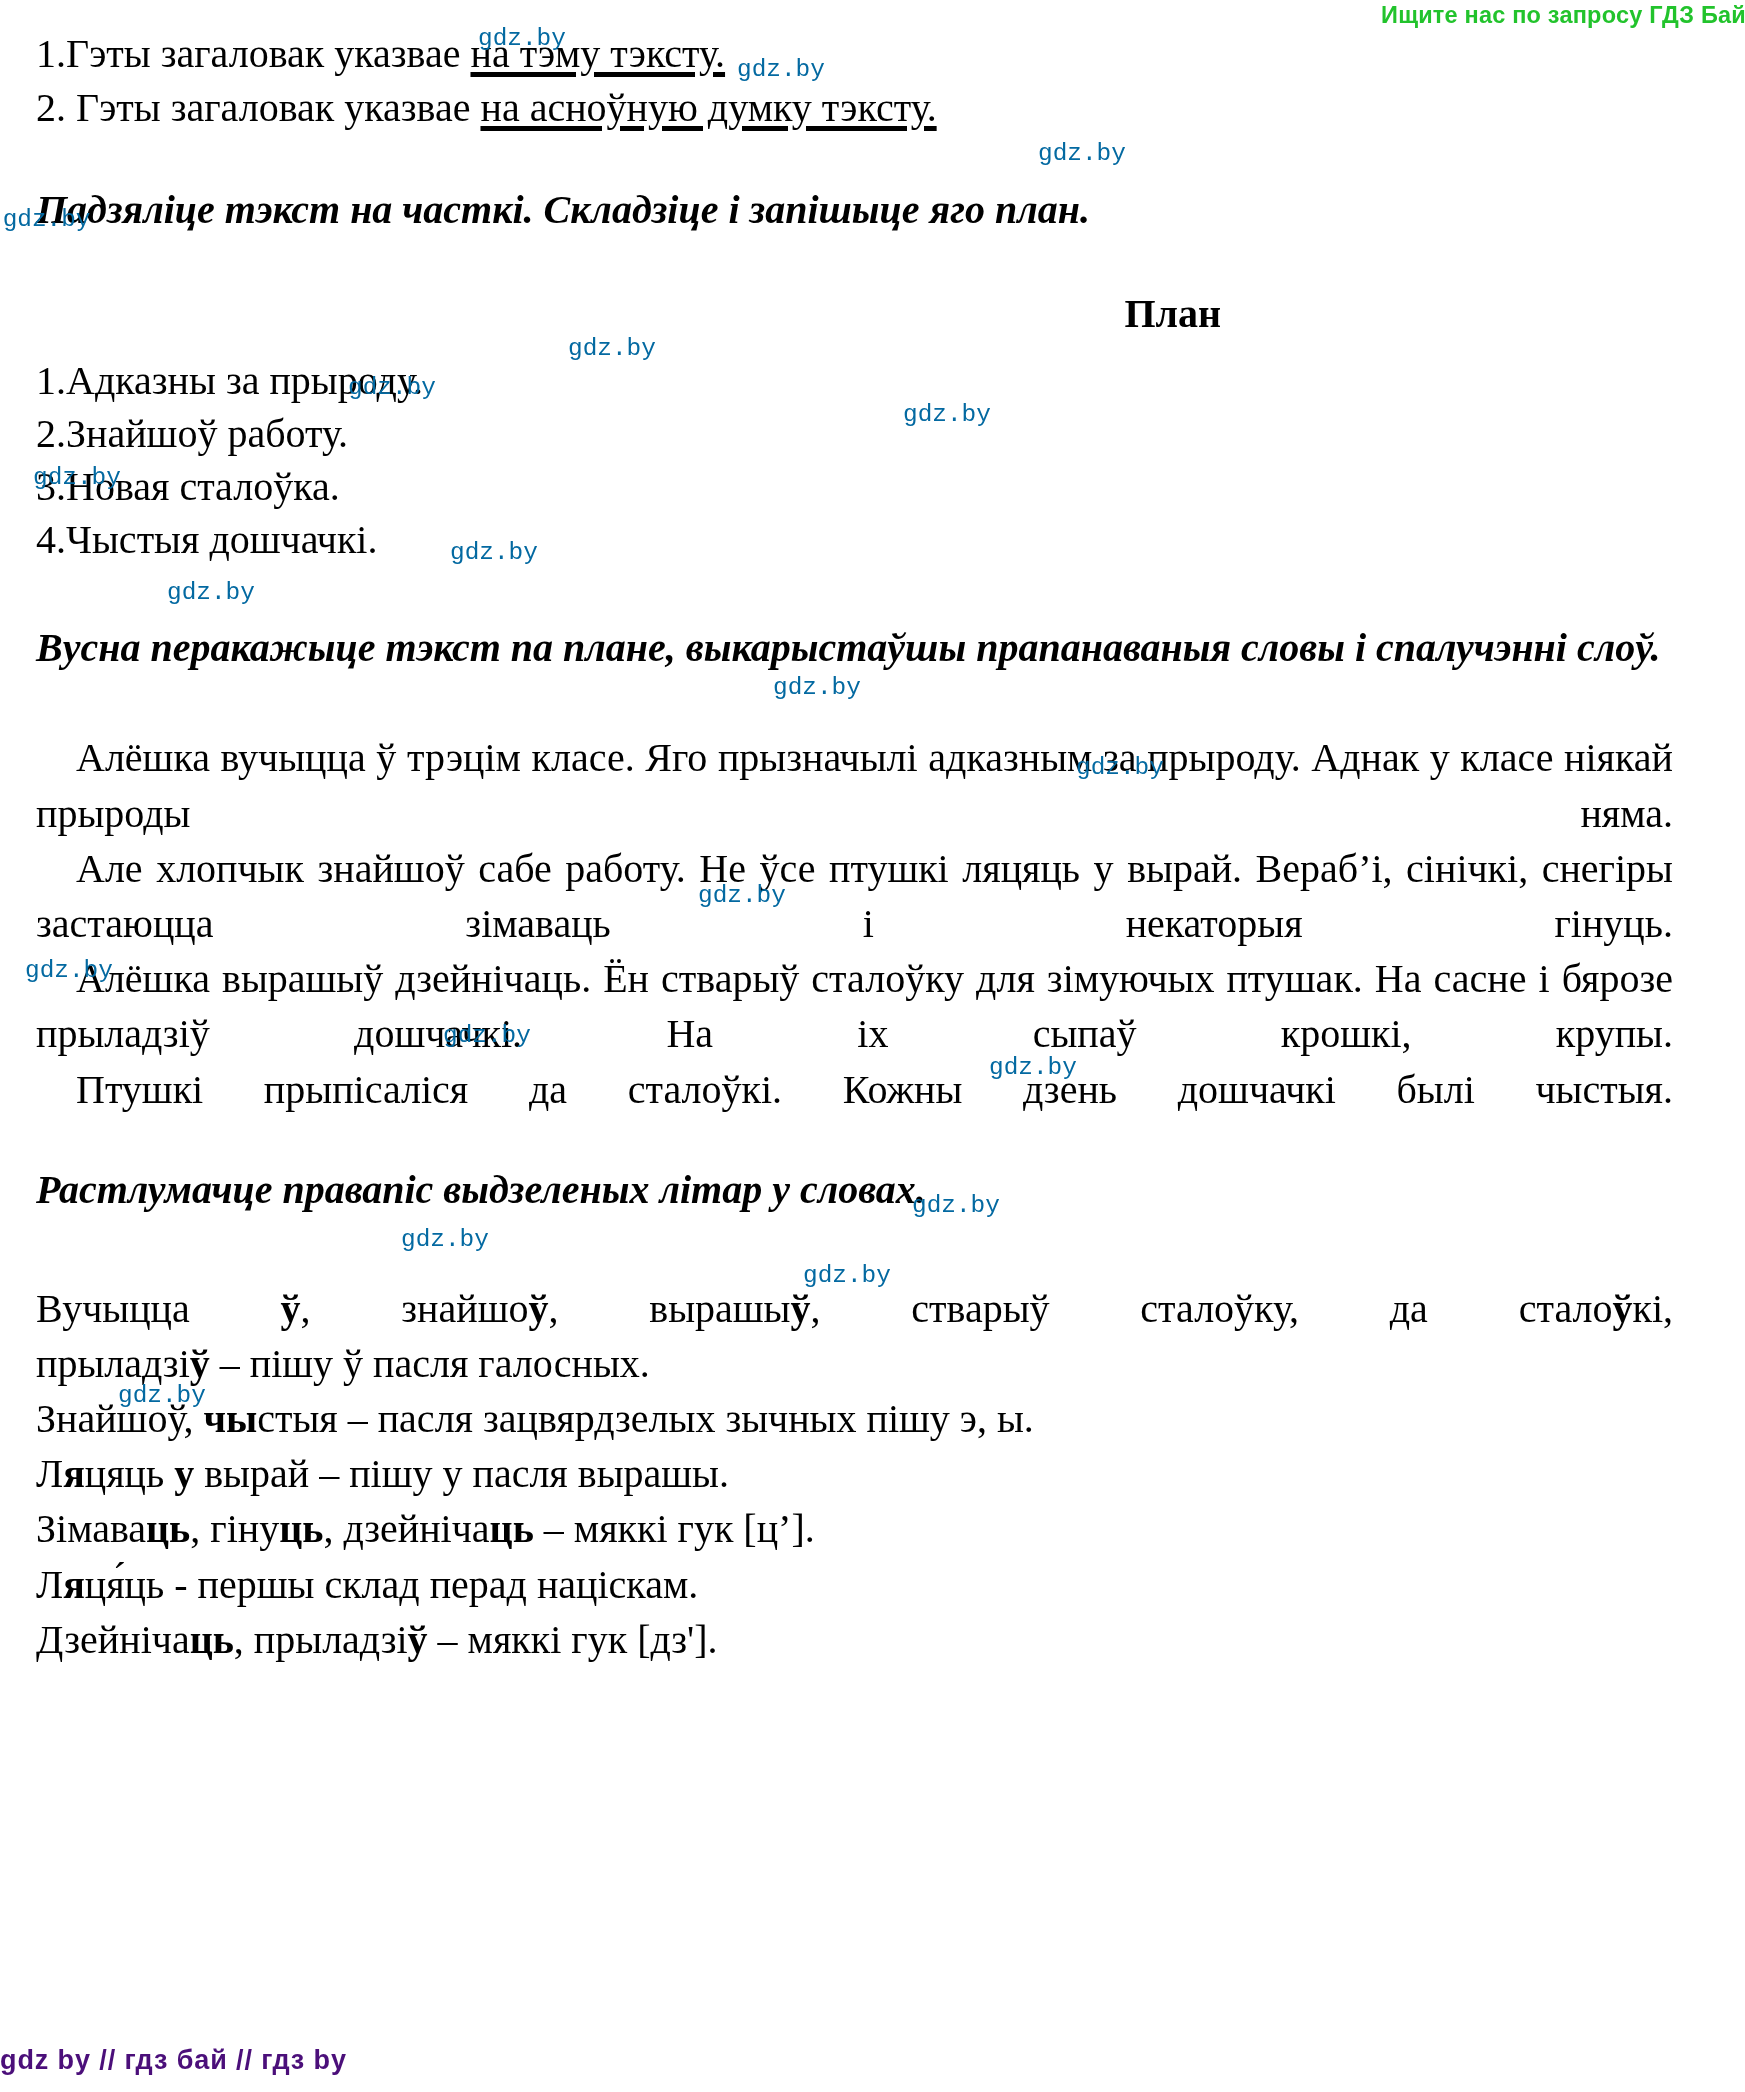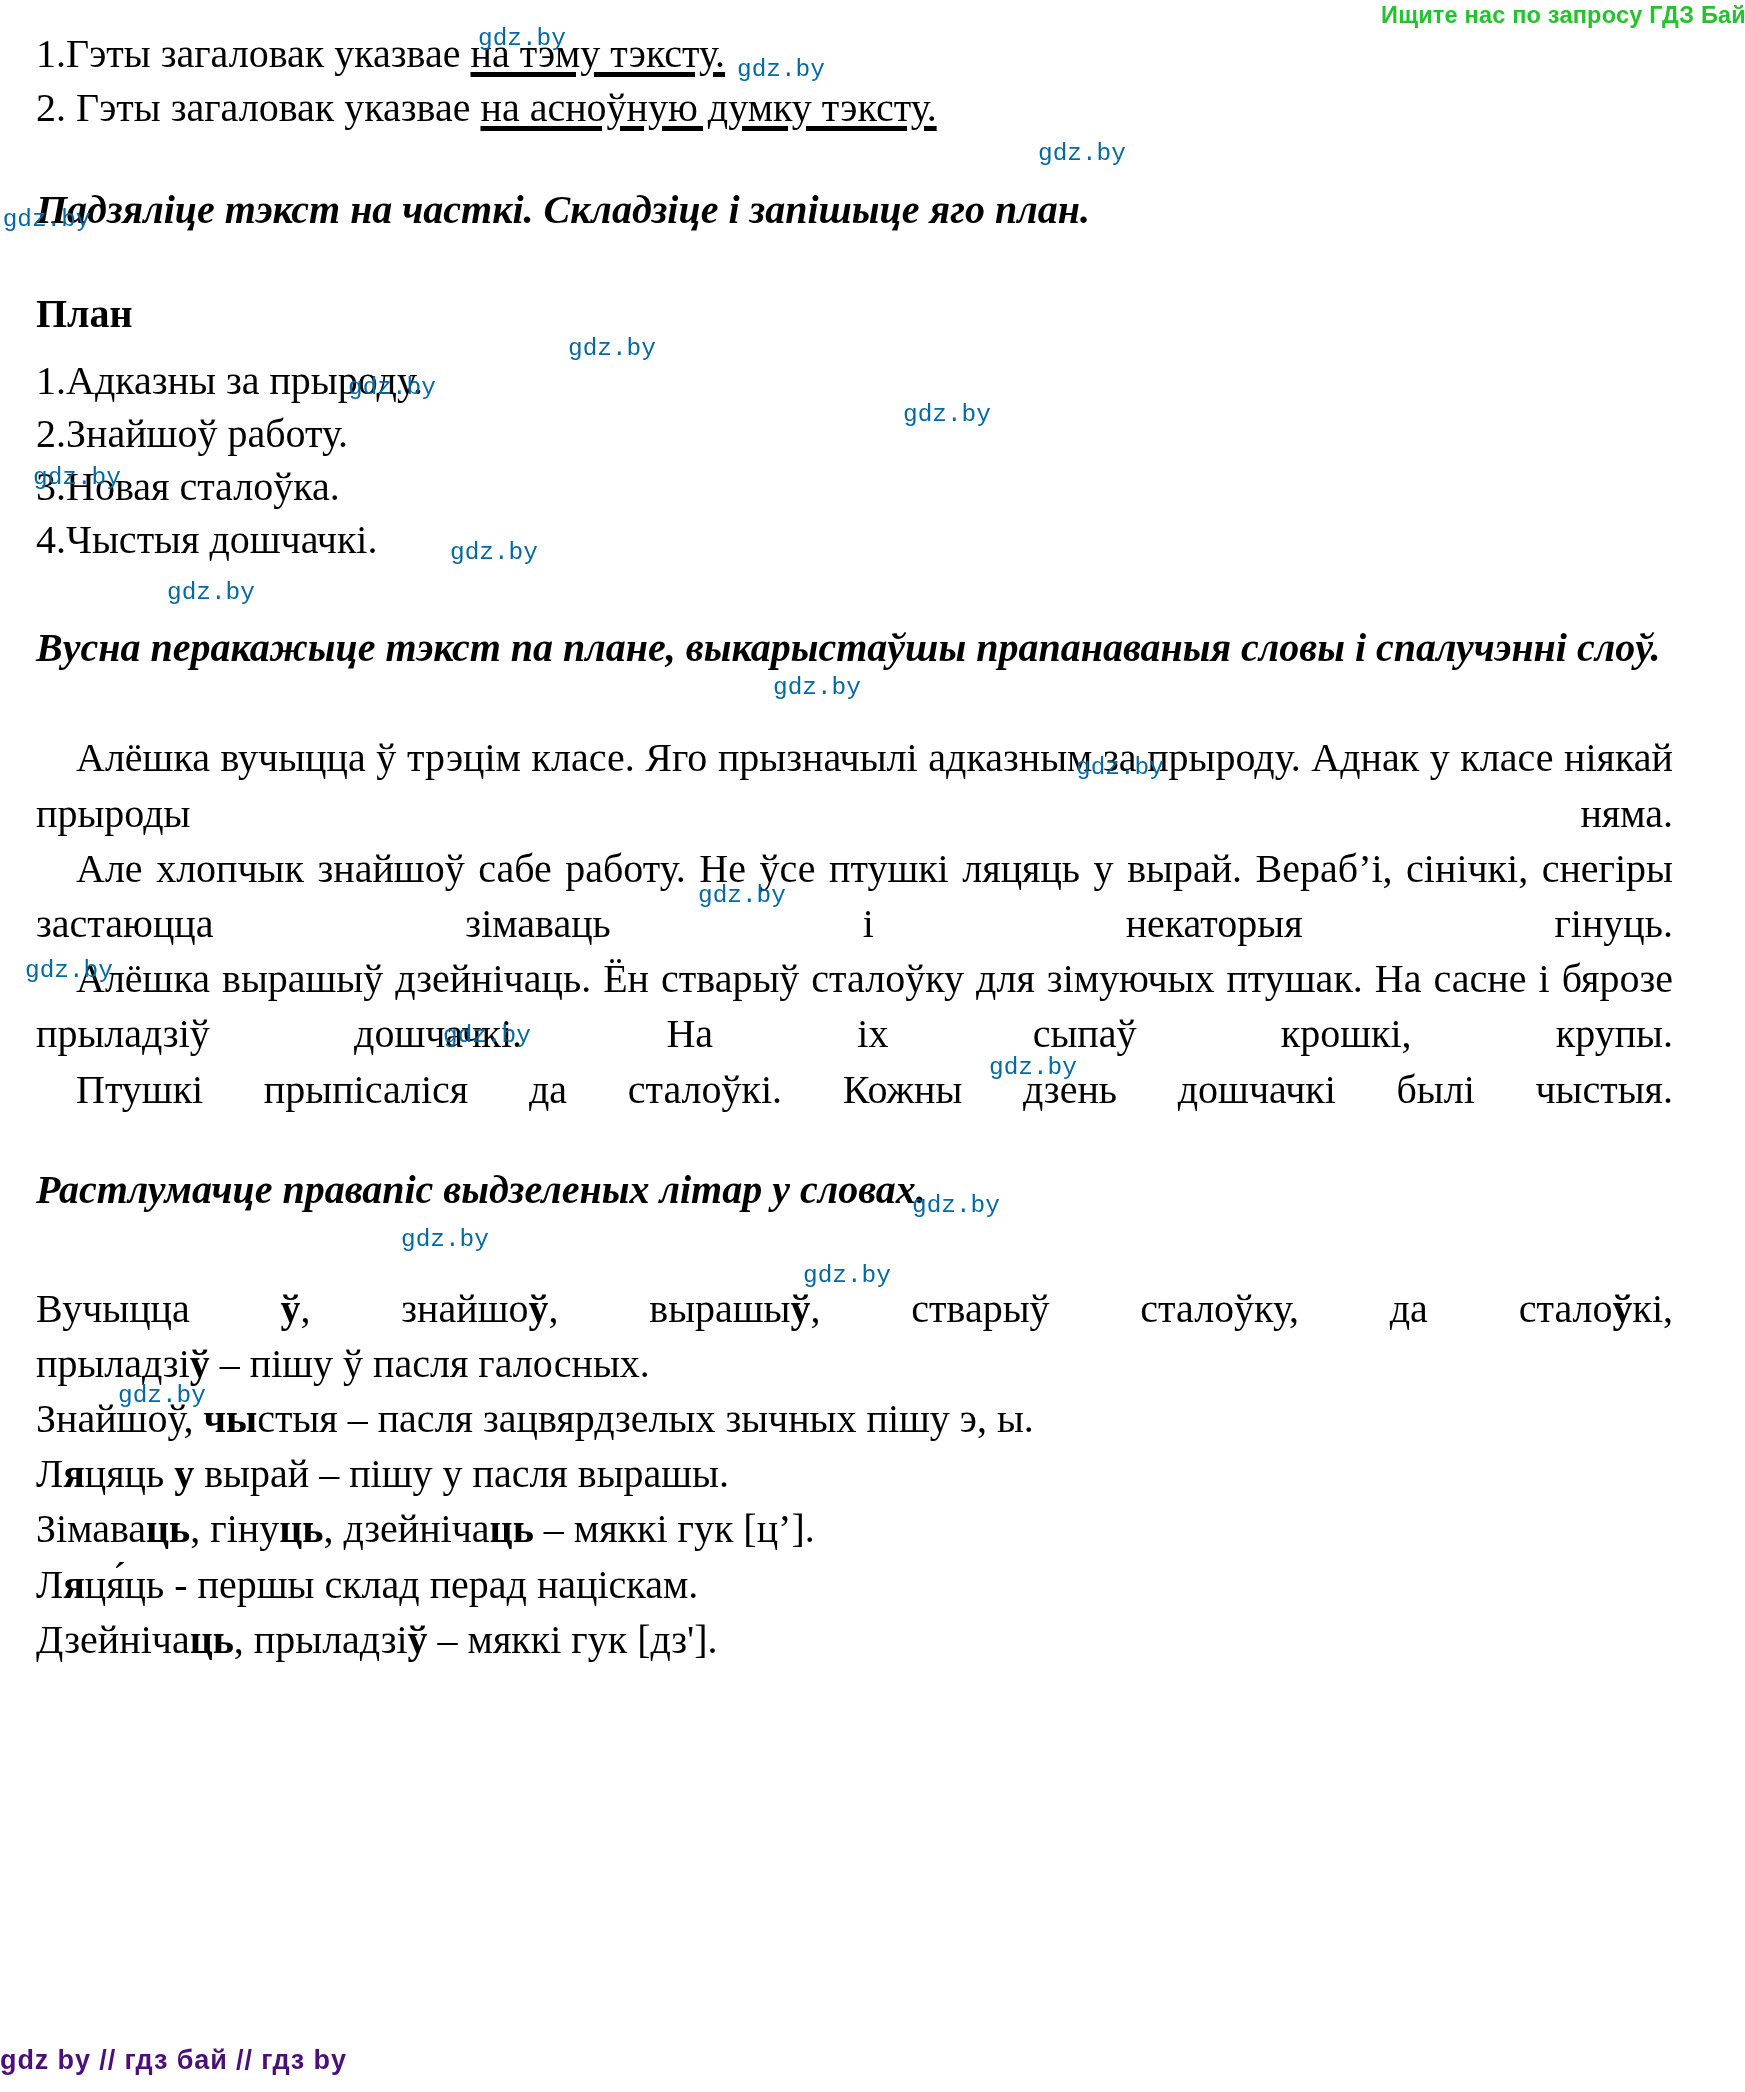--- a/index.html
+++ b/index.html
@@ -69,21 +69,21 @@
   }
   .inst-justify {
     text-align: justify;
     text-align-last: left;
     width: 1628px;
   }
 
   .plan-title {
     font-size: 40px;
     font-weight: 700;
-    text-align: left;
+    text-align: right;
     width: 1185px;
   }
 
   .plan-item {
     font-size: 40px;
     line-height: 1.33;
     white-space: nowrap;
   }
 
   .body-par {

